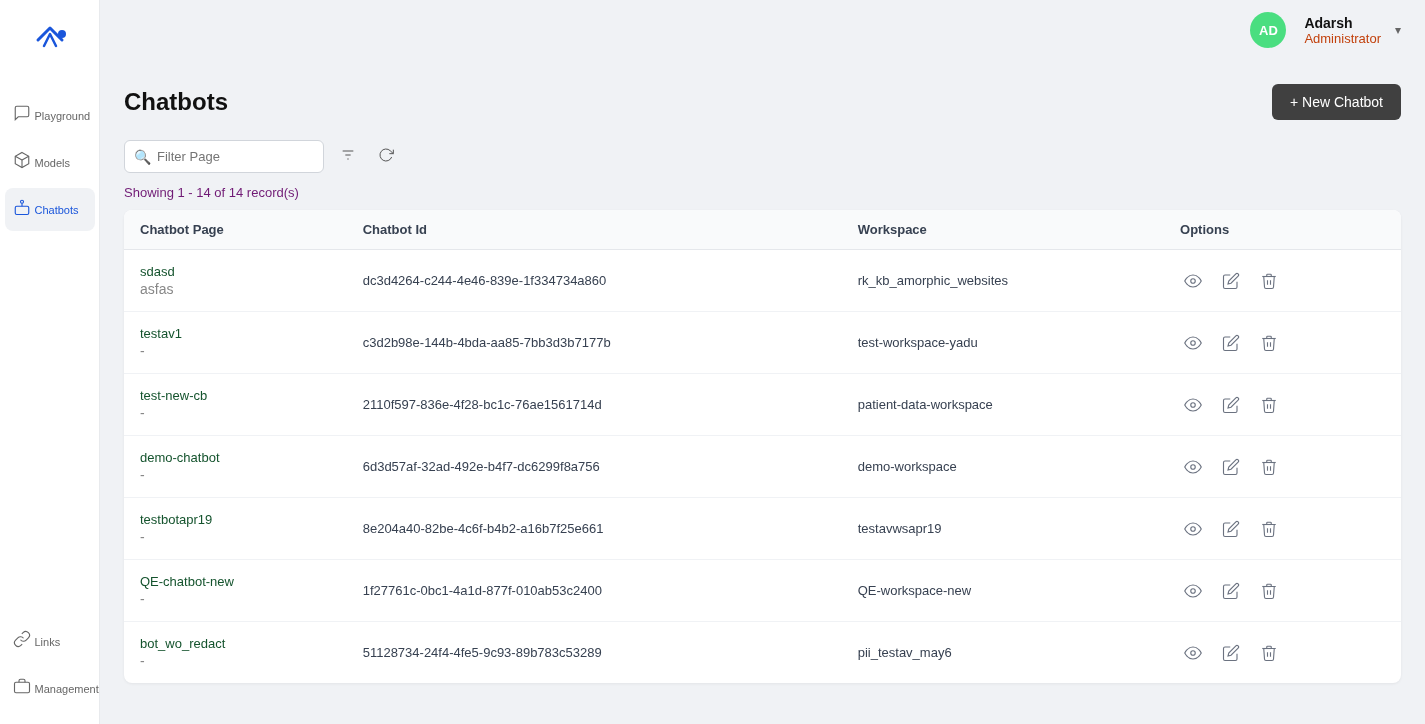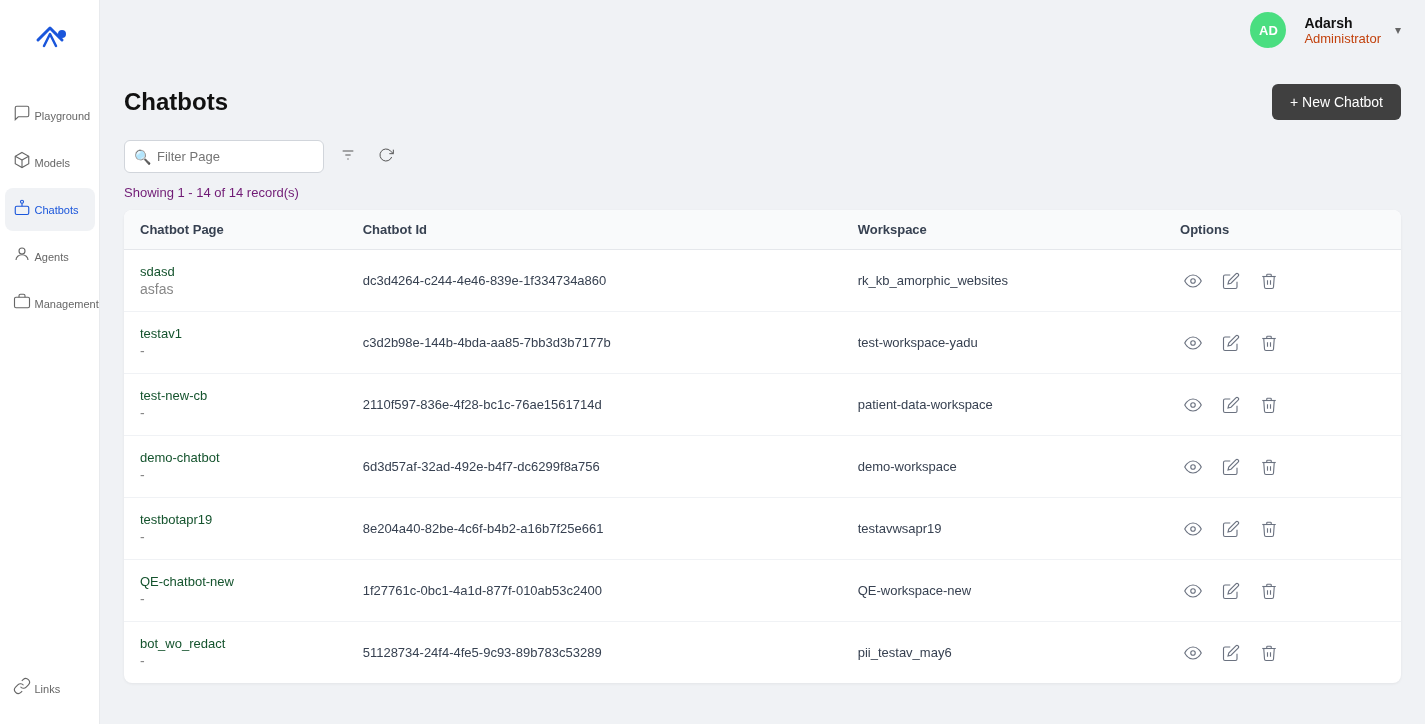--- a/index.html
+++ b/index.html
@@ -245,48 +245,39 @@
       <svg class="icon-svg" viewBox="0 0 24 24">
           <rect x="3" y="11" width="18" height="11" rx="2"></rect>
           <path d="M12 11V7"></path>
           <circle cx="12" cy="5" r="2"></circle>
           <path d="M8 15h.01M12 15h.01M16 15h.01"></path>
         </svg>
     </span>
     <span class="label">Chatbots</span>
   </div>
 
-  <div class="sidebar-item">
+
+  <div class="sidebar-item" style="margin-top: auto;">
     <span class="icon">
       <svg class="icon-svg" viewBox="0 0 24 24">
-          <circle cx="12" cy="8" r="4"></circle>
-          <path d="M4 20c0-4 3.6-7 8-7s8 3 8 7"></path>
+          <path d="M10 13a5 5 0 0 0 7.54.54l3-3a5 5 0 0 0-7.07-7.07l-1.72 1.71"></path>
+          <path d="M14 11a5 5 0 0 0-7.54-.54l-3 3a5 5 0 0 0 7.07 7.07l1.71-1.71"></path>
         </svg>
     </span>
-    <span class="label">Agents</span>
+    <span class="label">Links</span>
   </div>
 
   <div class="sidebar-item">
     <span class="icon">
       <svg class="icon-svg" viewBox="0 0 24 24">
           <rect x="2" y="7" width="20" height="14" rx="2"></rect>
           <path d="M16 7V5a2 2 0 0 0-2-2h-4a2 2 0 0 0-2 2v2"></path>
         </svg>
     </span>
     <span class="label">Management</span>
-  </div>
-
-  <div class="sidebar-item" style="margin-top: auto;">
-    <span class="icon">
-      <svg class="icon-svg" viewBox="0 0 24 24">
-          <path d="M10 13a5 5 0 0 0 7.54.54l3-3a5 5 0 0 0-7.07-7.07l-1.72 1.71"></path>
-          <path d="M14 11a5 5 0 0 0-7.54-.54l-3 3a5 5 0 0 0 7.07 7.07l1.71-1.71"></path>
-        </svg>
-    </span>
-    <span class="label">Links</span>
   </div>
 </div>
 
 <div id="main">
 
   <div id="header">
     <div class="user-info">
       <div class="avatar">AD</div>
       <div class="user-text">
         <span class="user-name">Adarsh</span>

